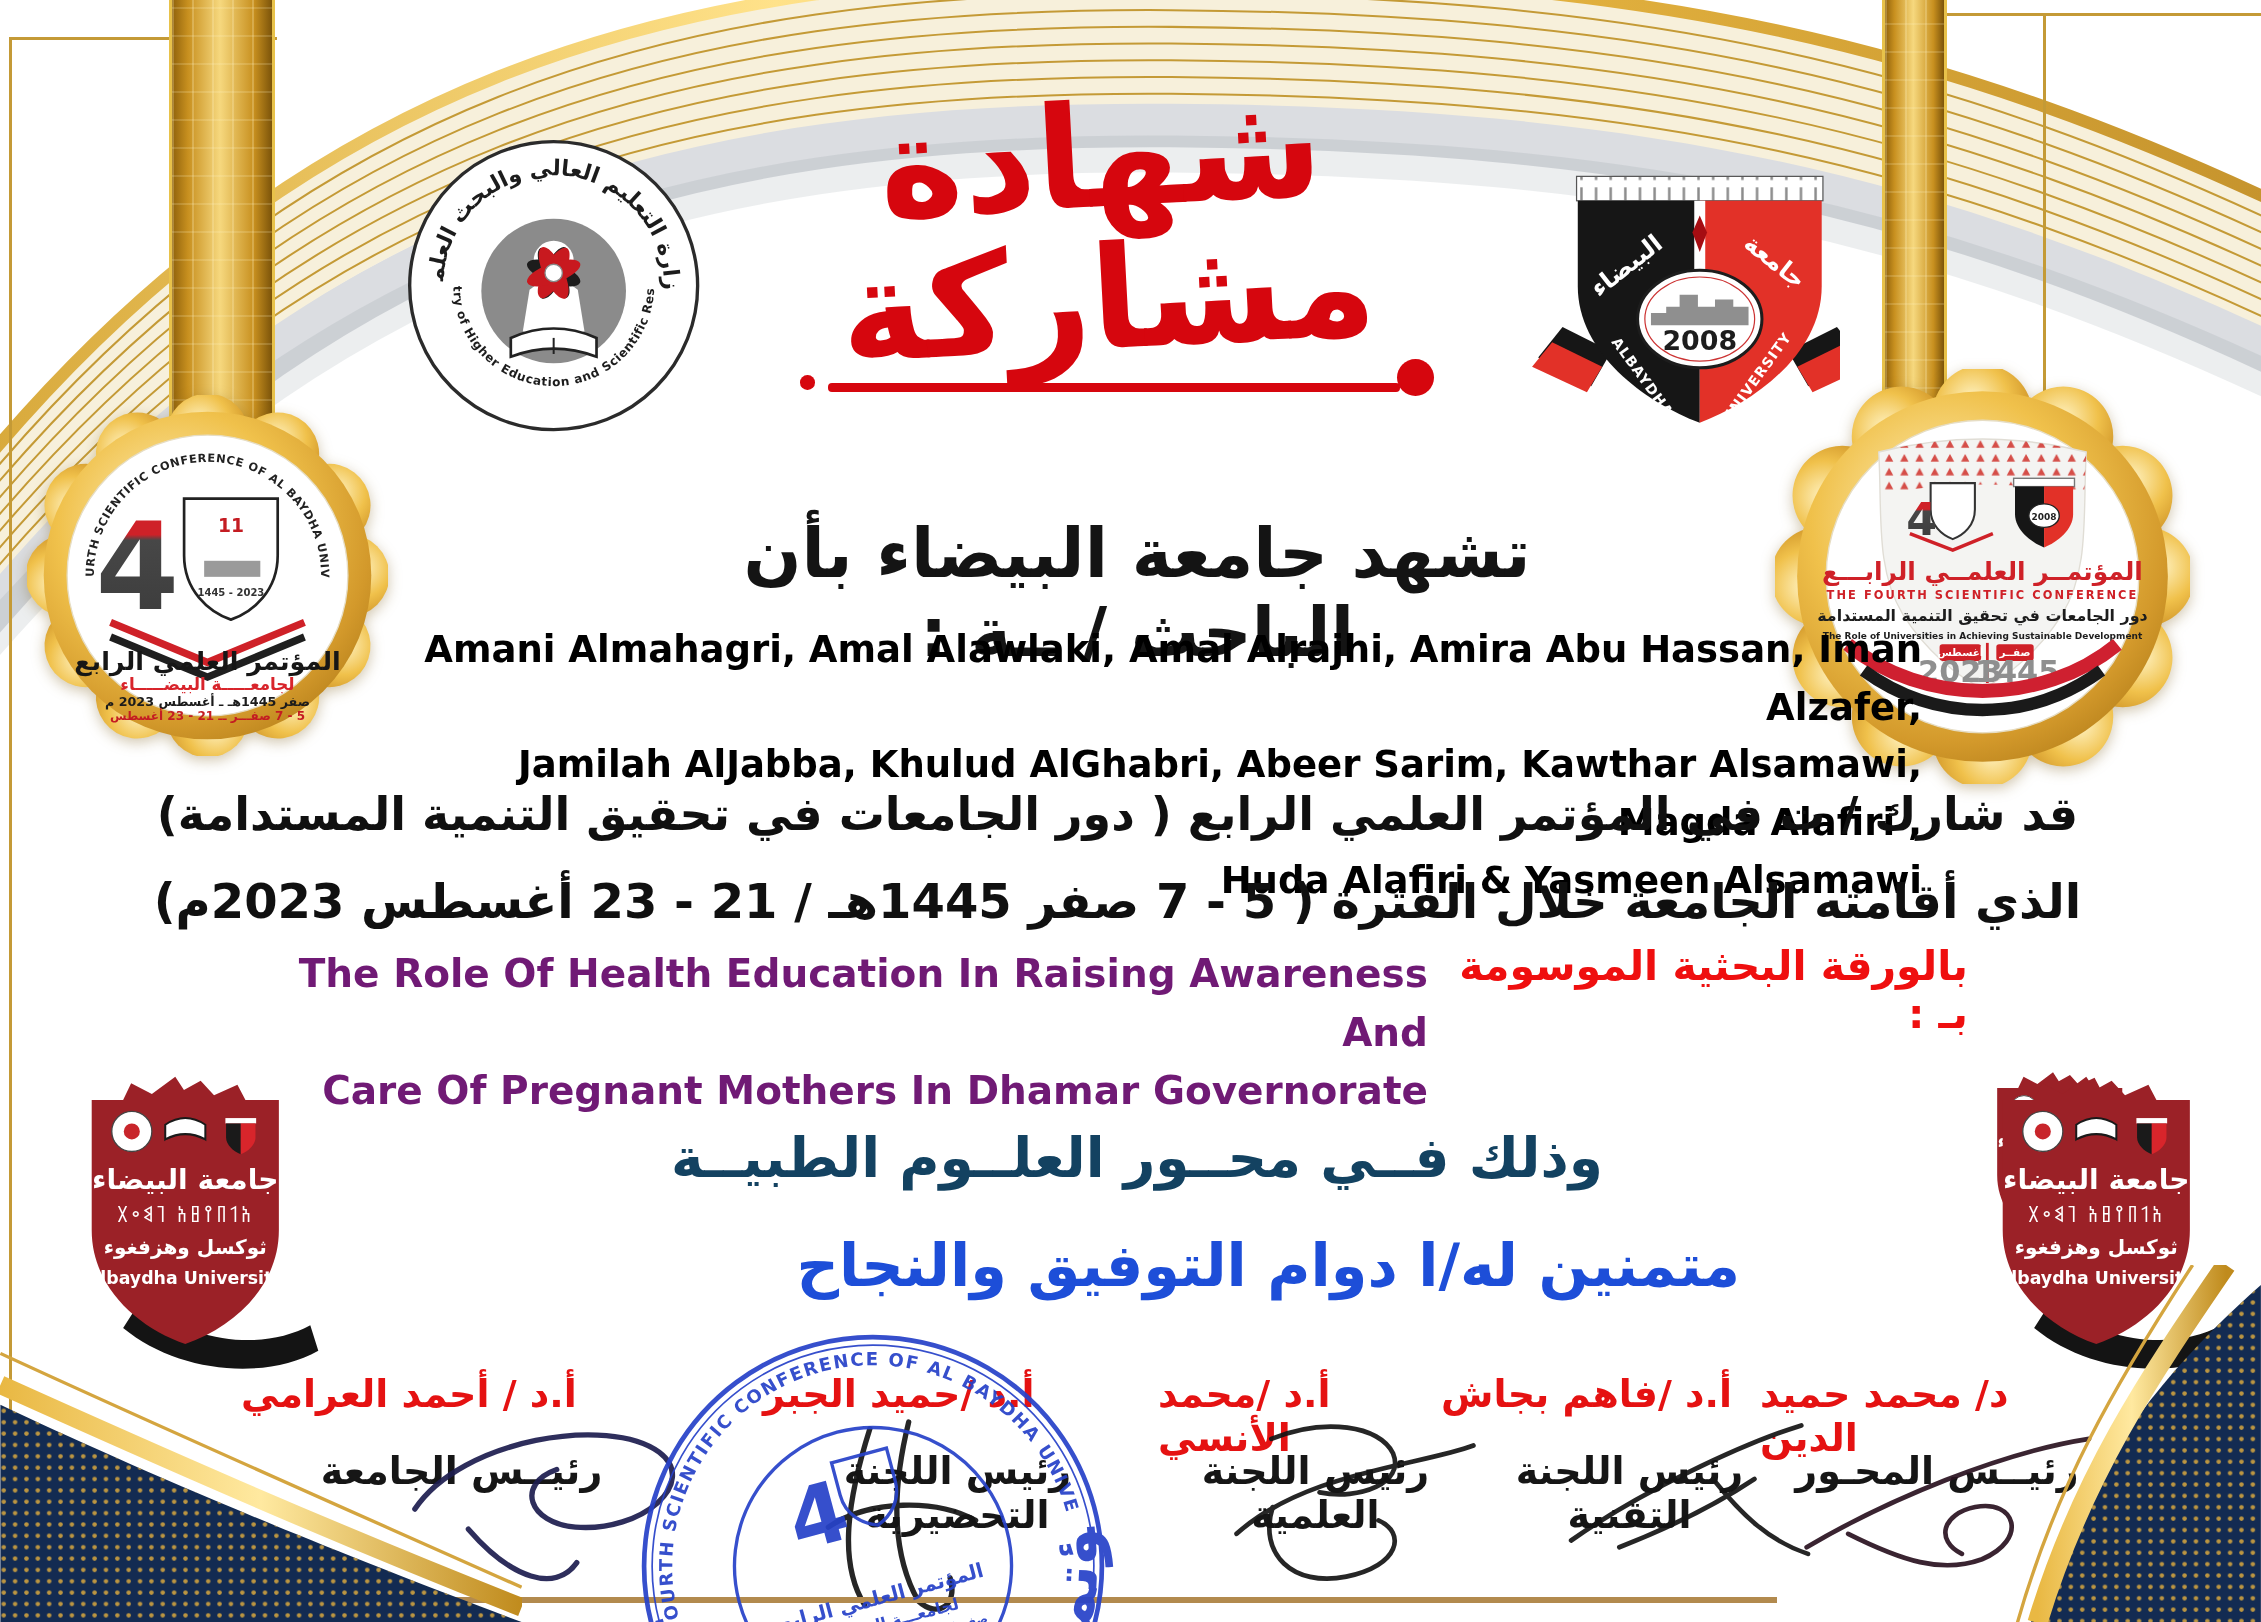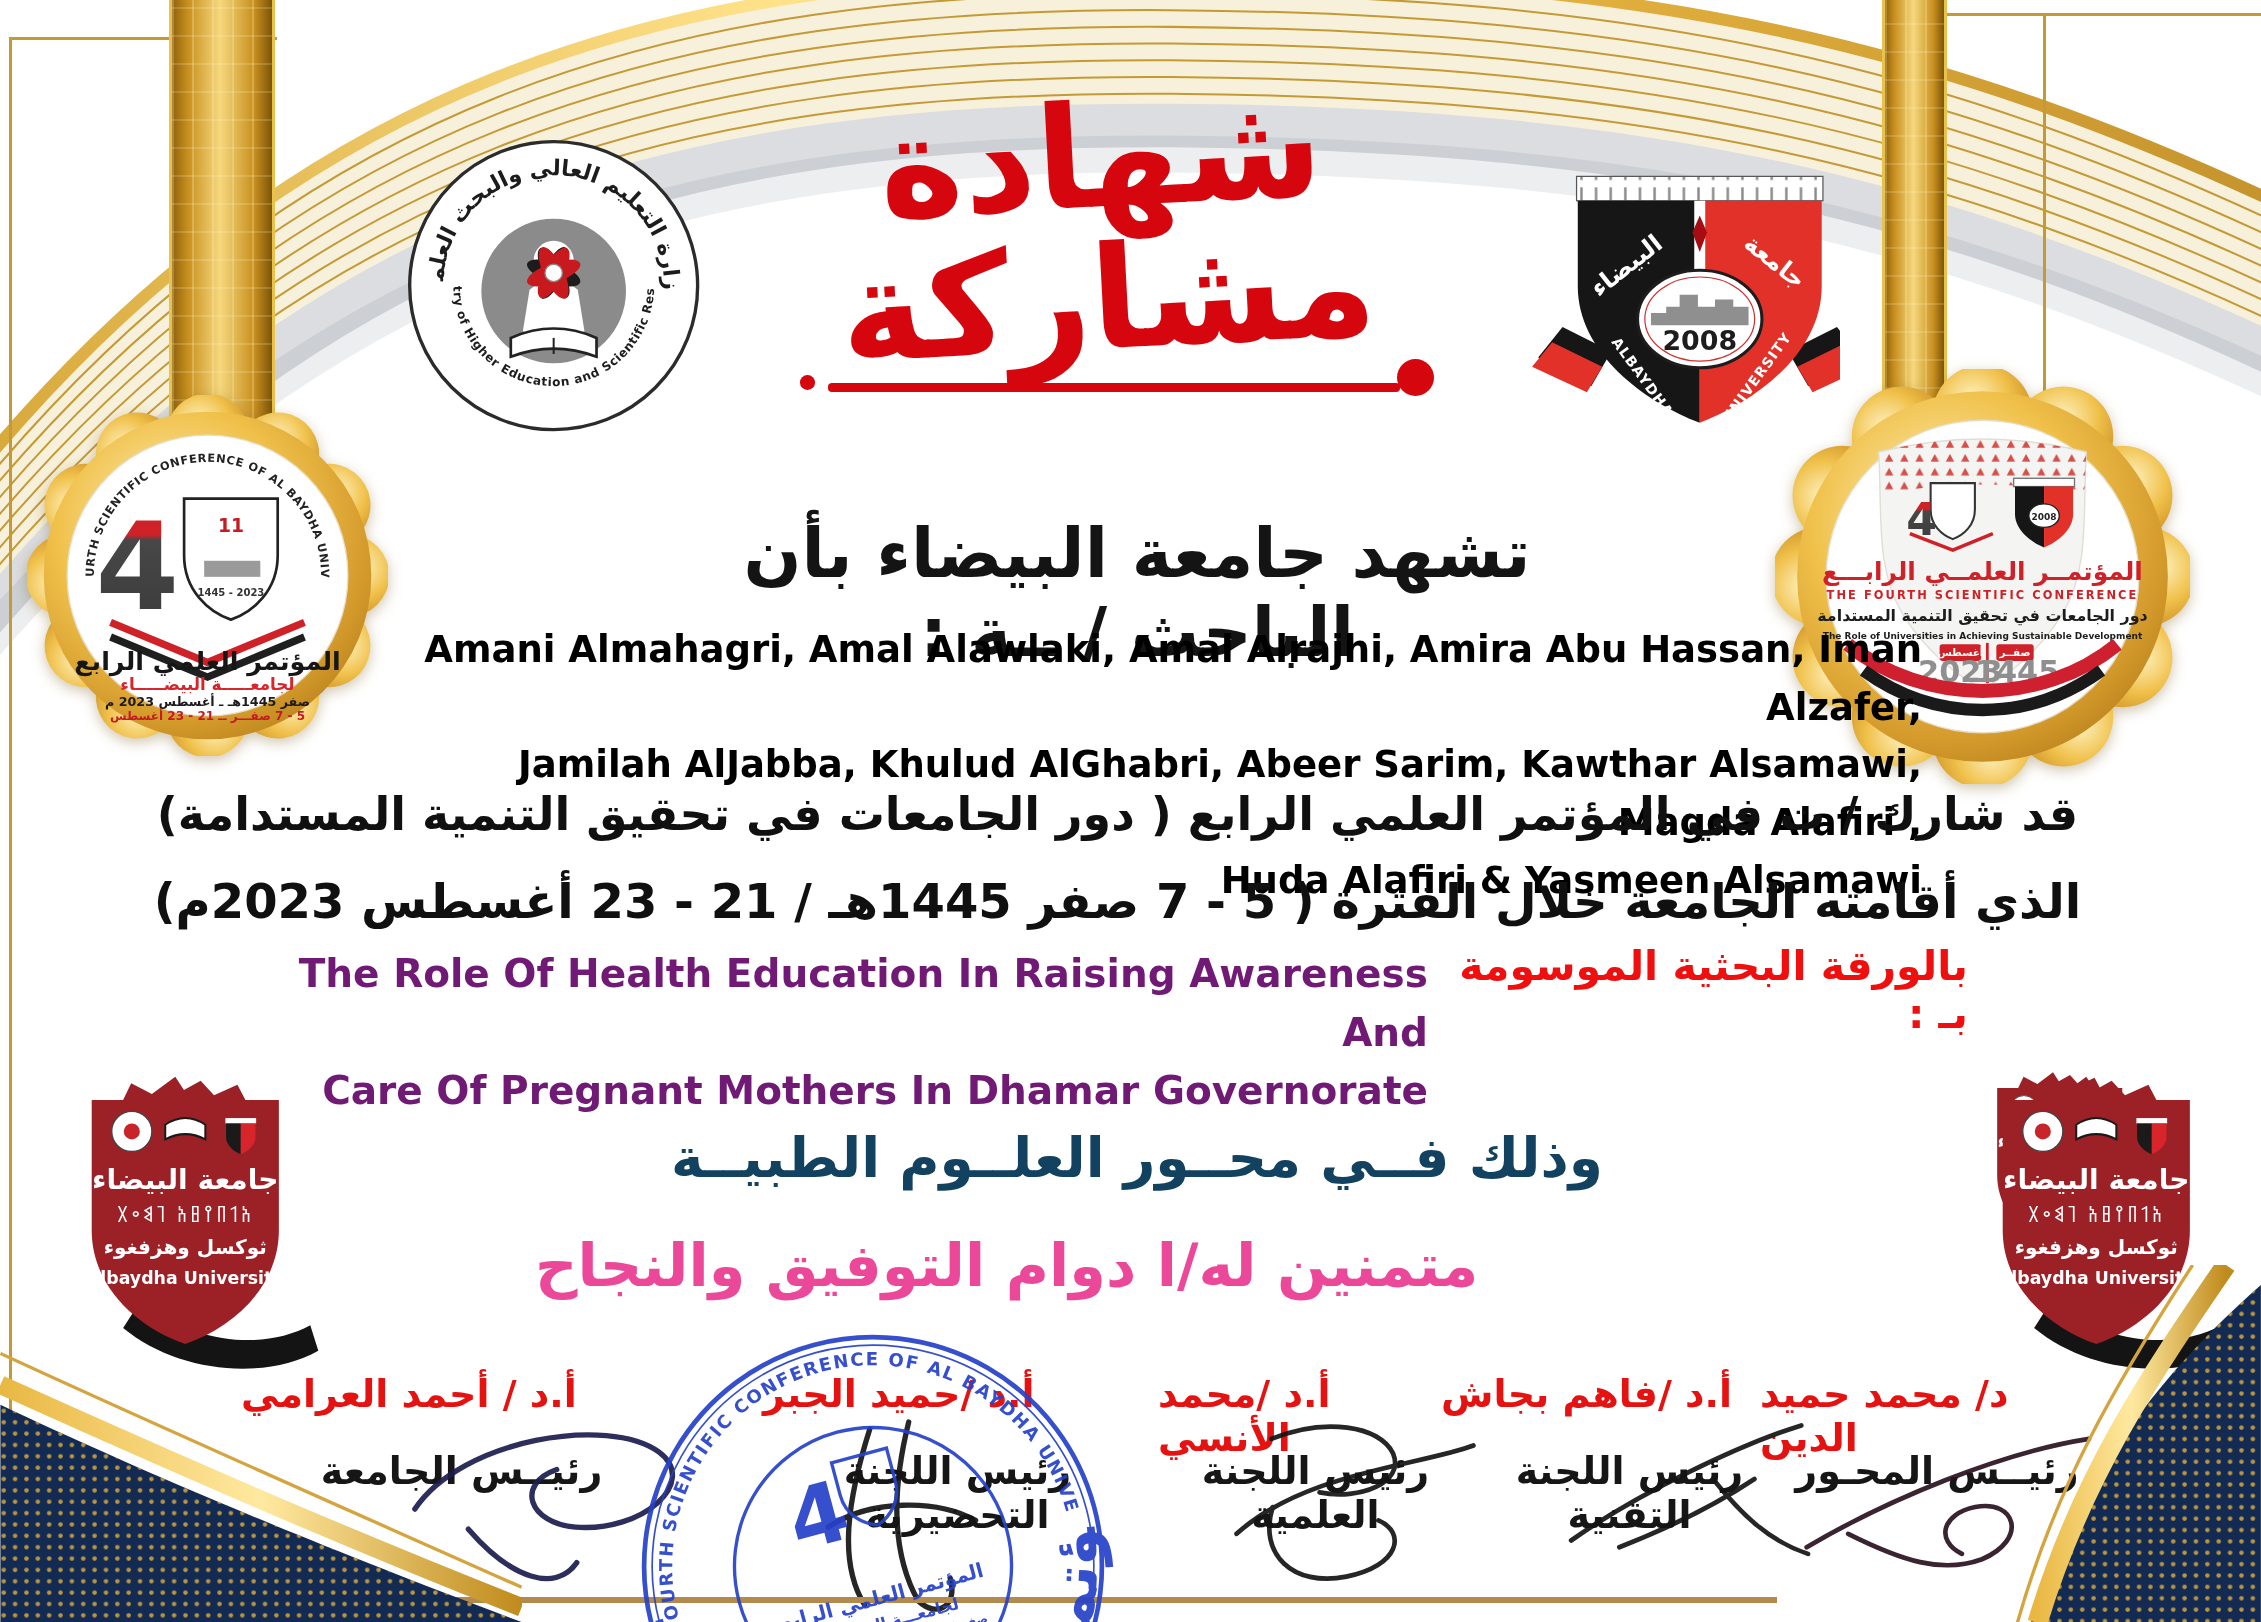--- a/index.html
+++ b/index.html
@@ -31,21 +31,21 @@
   #calLine{left:828px;top:383px;width:572px;height:8.7px;background:#d6060e;border-radius:4px;}
   #calDotL{left:800px;top:375px;width:14.7px;height:14.7px;border-radius:50%;background:#d6060e;}
   #calDotR{left:1397px;top:359px;width:37px;height:37px;border-radius:50%;background:#d6060e;}
   #heading{left:642px;top:514px;width:990px;font-size:68px;font-weight:bold;color:#141414;text-align:center;}
   #names{left:410px;top:621px;width:1512px;font-size:37px;font-weight:bold;color:#000000;line-height:1.56;text-align:right;}
   #line1{left:147px;top:787px;width:1941px;font-size:46px;font-weight:bold;color:#101010;text-align:center;}
   #line2{left:147px;top:867px;width:1941px;font-size:48px;font-weight:bold;color:#101010;text-align:center;margin-top:6px;}
   #paperLabel{left:1439px;top:942px;width:529px;font-size:41px;font-weight:bold;color:#ef0f0f;text-align:right;}
   #paperTitle{left:217px;top:945px;width:1211px;font-size:39px;font-weight:bold;color:#701a75;line-height:1.5;text-align:right;}
   #track{left:468px;top:1126px;width:1338px;font-size:55px;font-weight:bold;color:#134261;text-align:center;}
-  #wishes{left:535px;top:1231px;width:1205px;font-size:59px;font-weight:bold;color:#ec4899;text-align:left;}
+  #wishes{left:535px;top:1231px;width:1205px;font-size:59px;font-weight:bold;color:#1d4ed8;text-align:right;}
   .sigName{top:1372px;font-size:38px;font-weight:bold;color:#e51212;text-align:left;}
   .sigTitle{top:1449px;font-size:38px;font-weight:bold;color:#161616;text-align:center;}
   #sn0{left:1760px;width:348px;} #sn1{left:1441px;width:321px;} #sn2{left:1158px;width:315px;}
   #sn3{left:763px;width:388px;} #sn4{left:241px;width:455px;}
   #st0{left:1793px;width:288px;} #st1{left:1469px;width:321px;} #st2{left:1158px;width:315px;}
   #st3{left:750px;width:415px;} #st4{left:281px;width:361px;}
   #tanLine{left:201px;top:1597px;width:1576px;height:6px;background:#b28a4e;}
   
   #ministry{left:405px;top:137px;}
   #univLogo{left:1529px;top:146px;}

